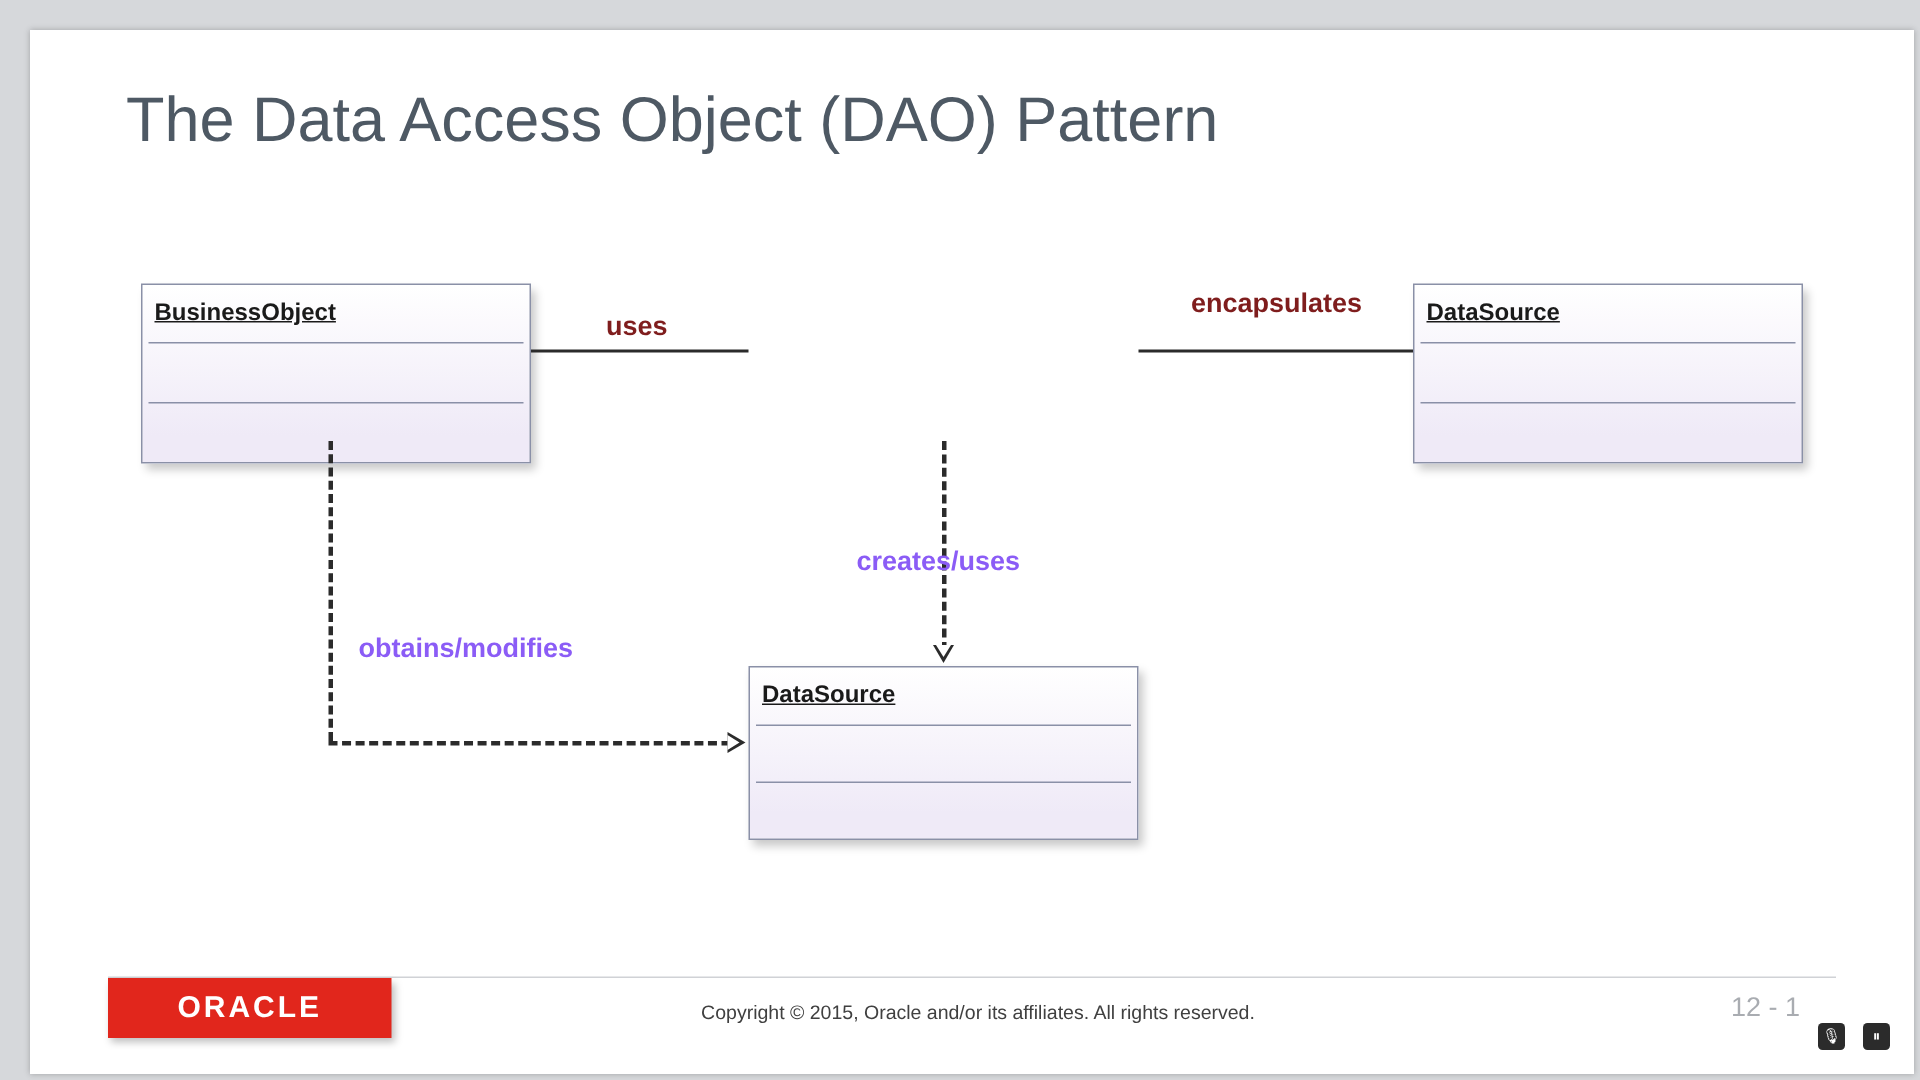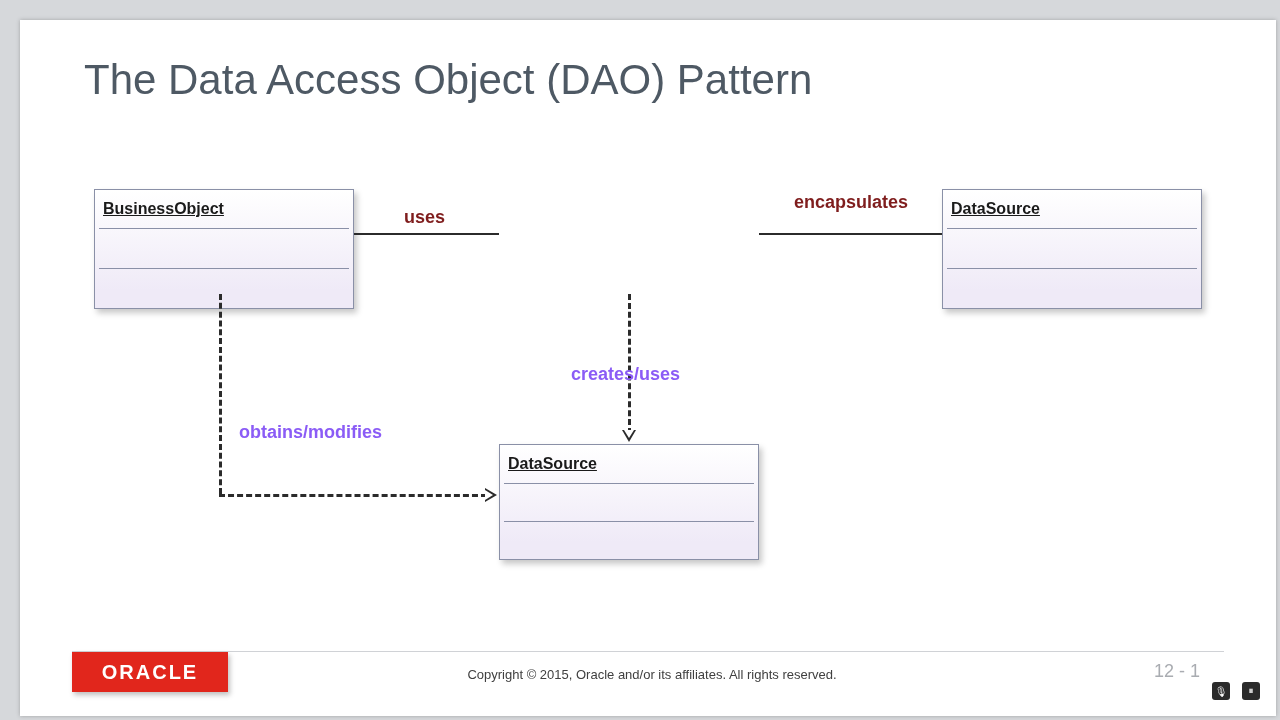--- a/index.html
+++ b/index.html
@@ -68,21 +68,21 @@
   }
   .arrow-down::after{
     content:""; position:absolute; top:-12px; left:-5px;
     border-left:5px solid transparent; border-right:5px solid transparent;
     border-top:8px solid #fff;
   }
 
   
   .footer-line { position:absolute; left:48px; right:48px; bottom:60px; height:1px; background:#d0d2d6; }
   .oracle-badge {
-    position:absolute; left:48px; bottom:20px; width:156px; height:40px;
+    position:absolute; left:48px; bottom:20px; width:189px; height:40px;
     background:#e1261c; color:#fff; display:flex; align-items:center; justify-content:center;
     font-weight:700; letter-spacing:2px; font-size:20px;
     box-shadow:2px 3px 5px rgba(0,0,0,.25);
   }
   .copyright { position:absolute; bottom:30px; width:100%; text-align:center; color:#404040; font-size:13px; }
   .pagenum { position:absolute; right:72px; bottom:30px; color:#a9acb1; font-size:18px; }
 
   .tray {
     position:absolute; right:8px; bottom:8px; display:flex; gap:4px;
   }

